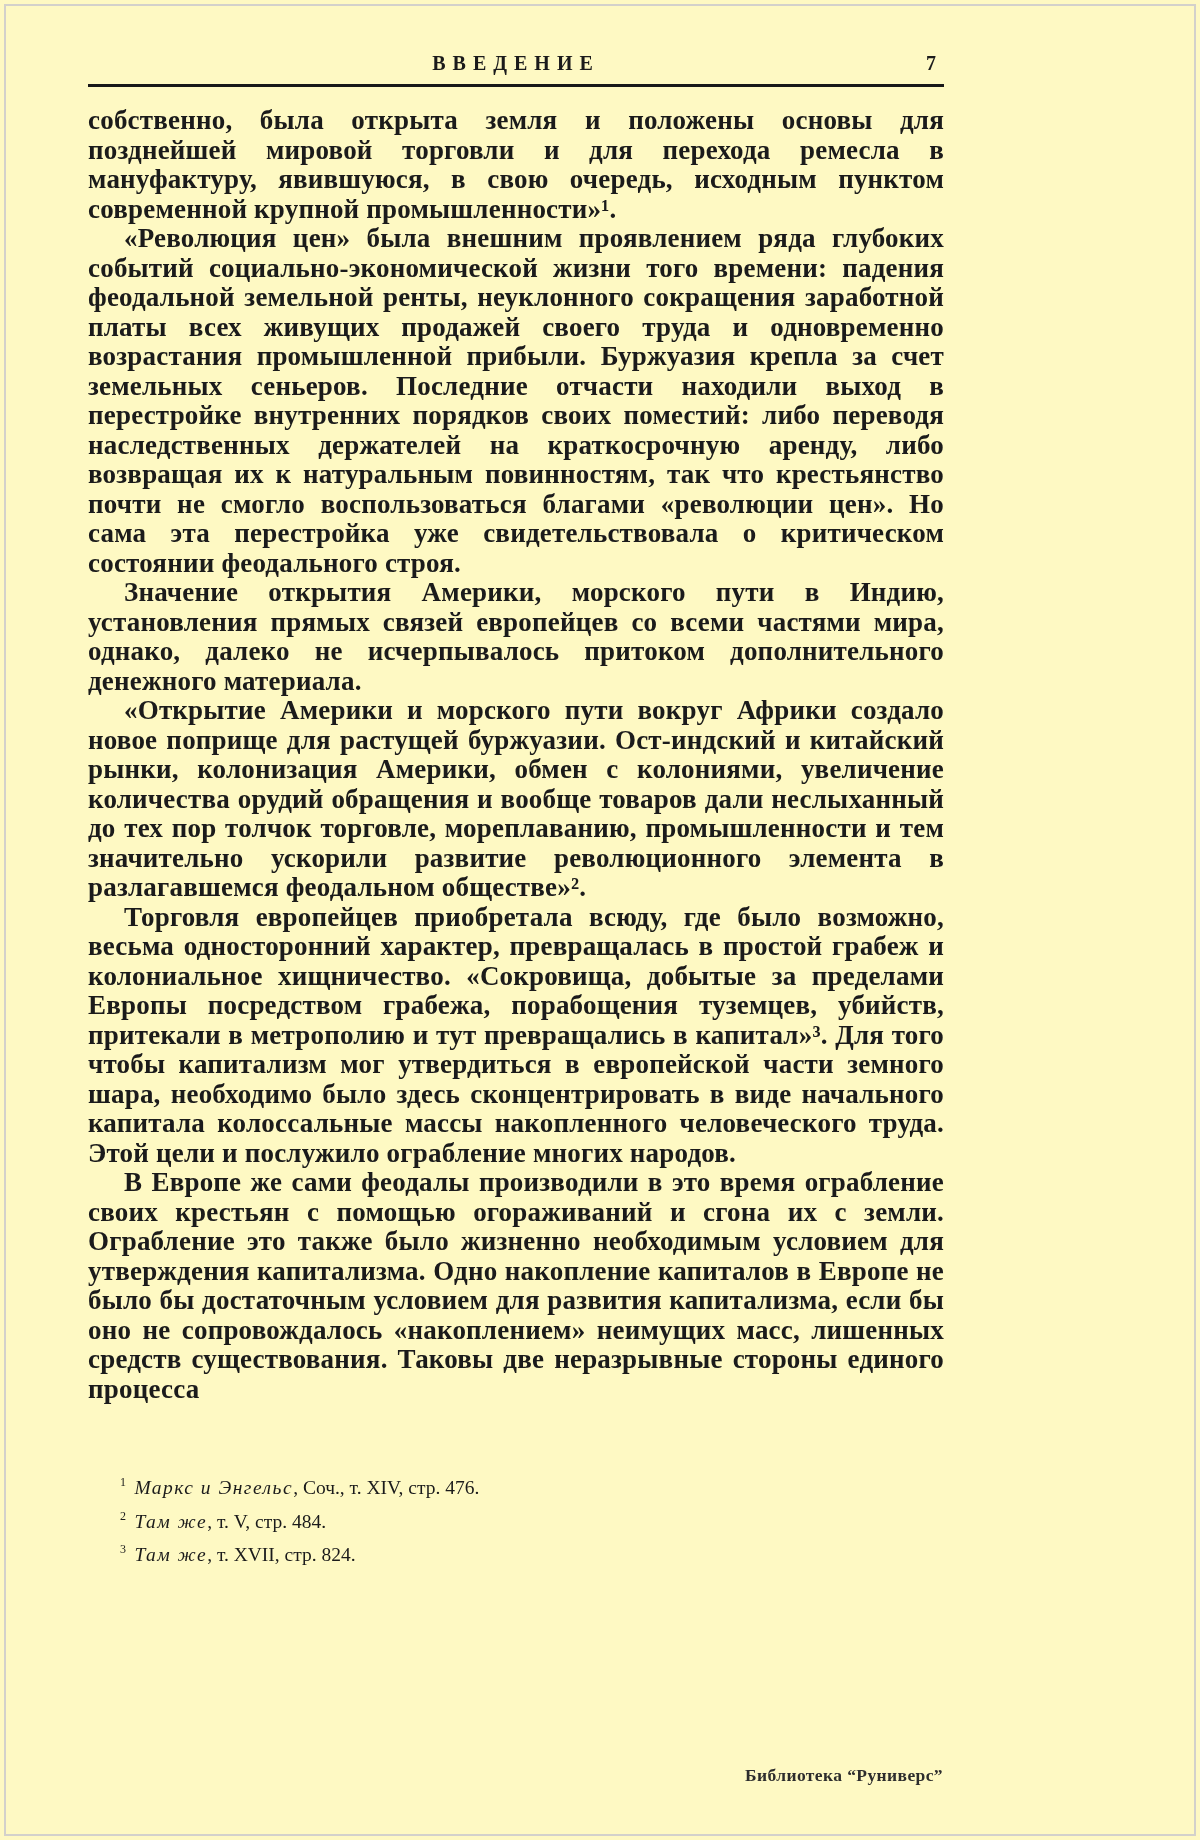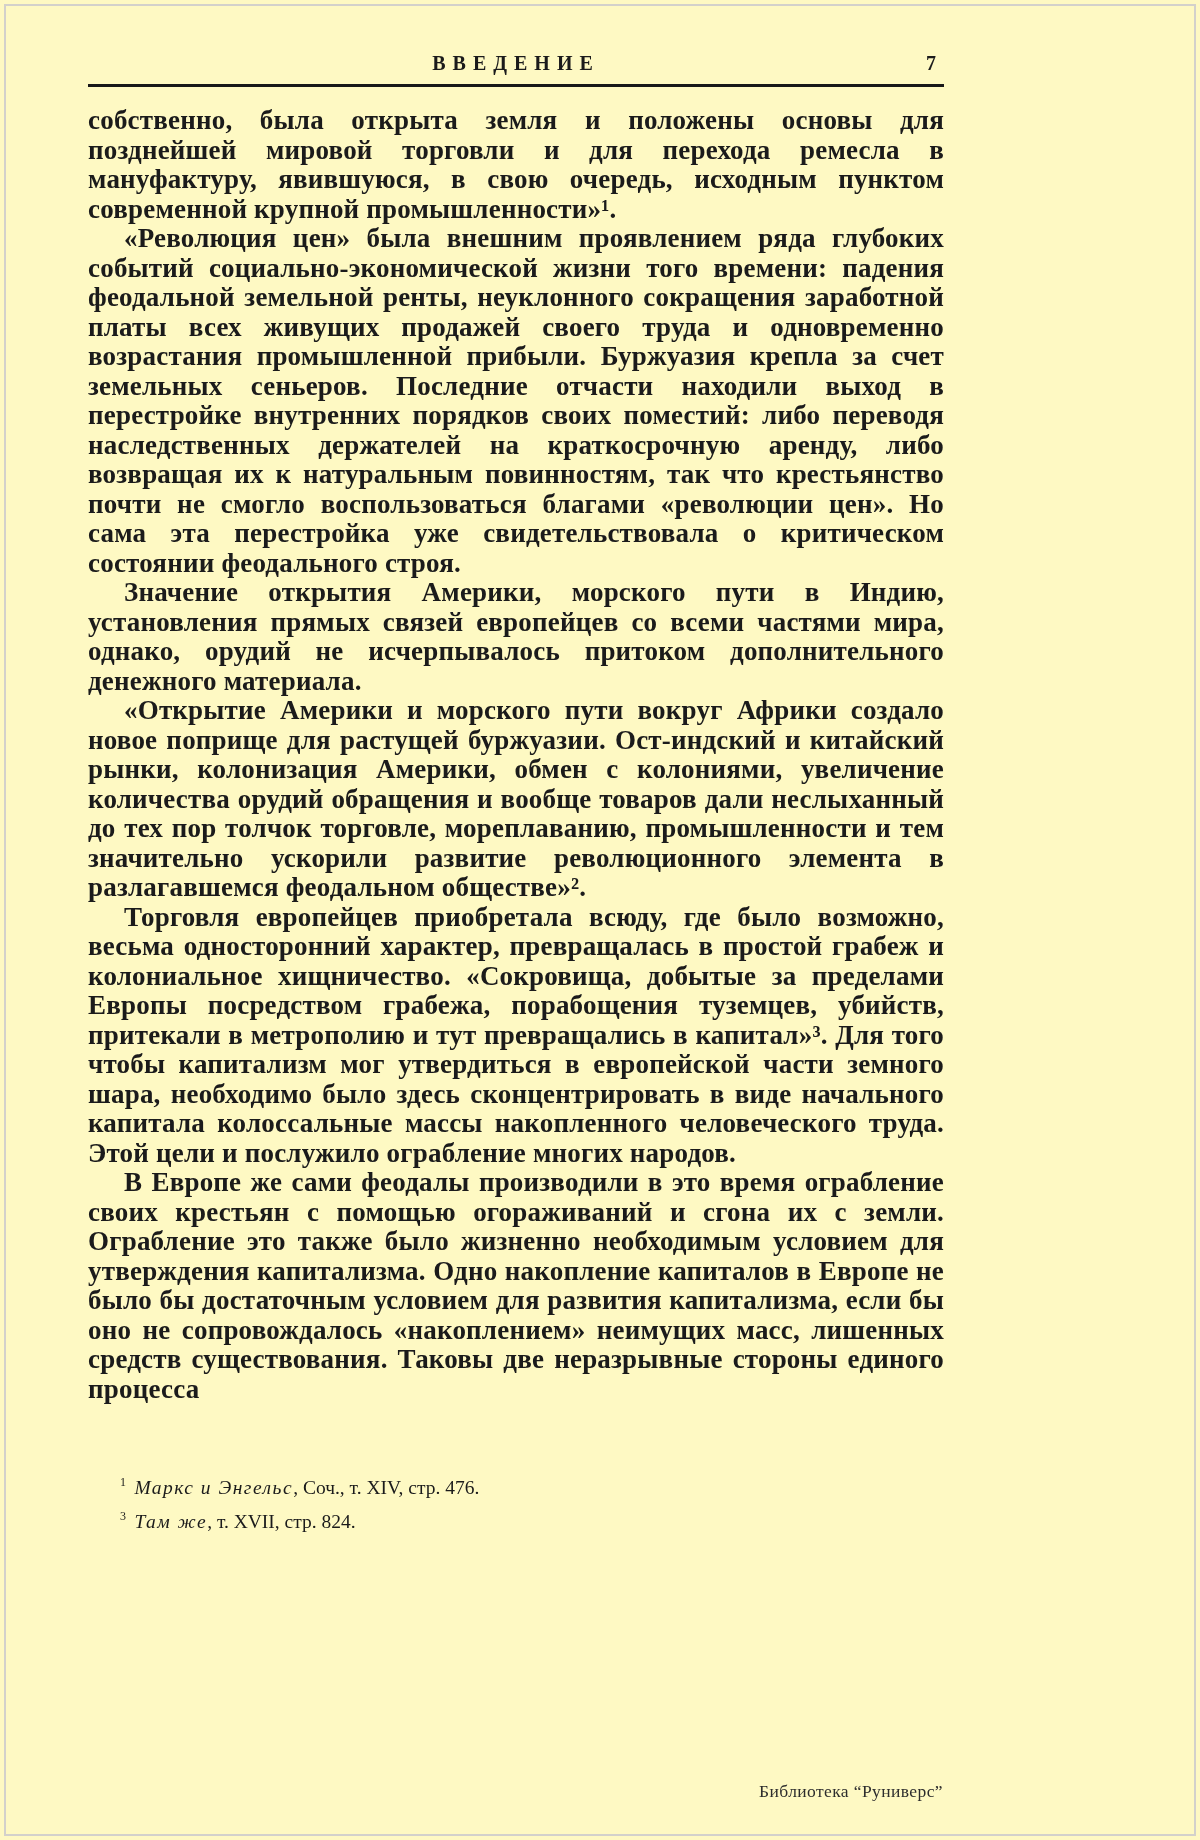--- a/index.html
+++ b/index.html
@@ -60,44 +60,46 @@
     padding-left: 32px;
     font-size: 19.5px;
     line-height: 28px;
     font-weight: normal;
   }
   .fn-marker { font-size: 12px; margin-right: 2px; }
   .fn-source { font-style: italic; letter-spacing: 1.5px; }
   .watermark {
     position: absolute;
     right: 257px;
-    bottom: 38px;
+    bottom: 54px;
     font-size: 17.5px;
     letter-spacing: 0.4px;
     color: #2d2d2d;
+    font-weight: bold;
   }
 </style>
 </head>
 <body>
 
 <div class="page">
   <div class="scan-edge"></div>
   <div class="content">
     <header class="page-header">
       <div class="running-title">ВВЕДЕНИЕ</div>
       <span class="page-number">7</span>
       <div class="header-rule"></div>
     </header>
     <main class="body-text">
         <p class="para">собственно, была открыта земля и положены основы для позднейшей мировой торговли и для перехода ремесла в мануфактуру, явившуюся, в свою очередь, исходным пунктом современной крупной промышленности»¹.</p>
         <p class="para indent">«Революция цен» была внешним проявлением ряда глубоких событий социально-экономической жизни того времени: падения феодальной земельной ренты, неуклонного сокращения заработной платы всех живущих продажей своего труда и одновременно возрастания промышленной прибыли. Буржуазия крепла за счет земельных сеньеров. Последние отчасти находили выход в перестройке внутренних порядков своих поместий: либо переводя наследственных держателей на краткосрочную аренду, либо возвращая их к натуральным повинностям, так что крестьянство почти не смогло воспользоваться благами «революции цен». Но сама эта перестройка уже свидетельствовала о критическом состоянии феодального строя.</p>
-        <p class="para indent">Значение открытия Америки, морского пути в Индию, установления прямых связей европейцев со всеми частями мира, однако, орудий не исчерпывалось притоком дополнительного денежного материала.</p>
+        <p class="para indent">Значение открытия Америки, морского пути в Индию, установления прямых связей европейцев со всеми частями мира, однако, далеко не исчерпывалось притоком дополнительного денежного материала.</p>
         <p class="para indent">«Открытие Америки и морского пути вокруг Африки создало новое поприще для растущей буржуазии. Ост-индский и китайский рынки, колонизация Америки, обмен с колониями, увеличение количества орудий обращения и вообще товаров дали неслыханный до тех пор толчок торговле, мореплаванию, промышленности и тем значительно ускорили развитие революционного элемента в разлагавшемся феодальном обществе»².</p>
         <p class="para indent">Торговля европейцев приобретала всюду, где было возможно, весьма односторонний характер, превращалась в простой грабеж и колониальное хищничество. «Сокровища, добытые за пределами Европы посредством грабежа, порабощения туземцев, убийств, притекали в метрополию и тут превращались в капитал»³. Для того чтобы капитализм мог утвердиться в европейской части земного шара, необходимо было здесь сконцентрировать в виде начального капитала колоссальные массы накопленного человеческого труда. Этой цели и послужило ограбление многих народов.</p>
         <p class="para indent">В Европе же сами феодалы производили в это время ограбление своих крестьян с помощью огораживаний и сгона их с земли. Ограбление это также было жизненно необходимым условием для утверждения капитализма. Одно накопление капиталов в Европе не было бы достаточным условием для развития капитализма, если бы оно не сопровождалось «накоплением» неимущих масс, лишенных средств существования. Таковы две неразрывные стороны единого процесса</p>
       </main>
     <section class="footnotes">
         <p class="footnote"><sup class="fn-marker">1</sup><span class="fn-source"> Маркс и Энгельс</span><span class="fn-text">, Соч., т. XIV, стр. 476.</span></p>
+        <p class="footnote"><sup class="fn-marker">2</sup><span class="fn-source"> Там же</span><span class="fn-text">, т. V, стр. 484.</span></p>
         <p class="footnote"><sup class="fn-marker">3</sup><span class="fn-source"> Там же</span><span class="fn-text">, т. XVII, стр. 824.</span></p>
       </section>
   </div>
   <div class="watermark">Библиотека “Руниверс”</div>
 </div>
 
 </body></html>

